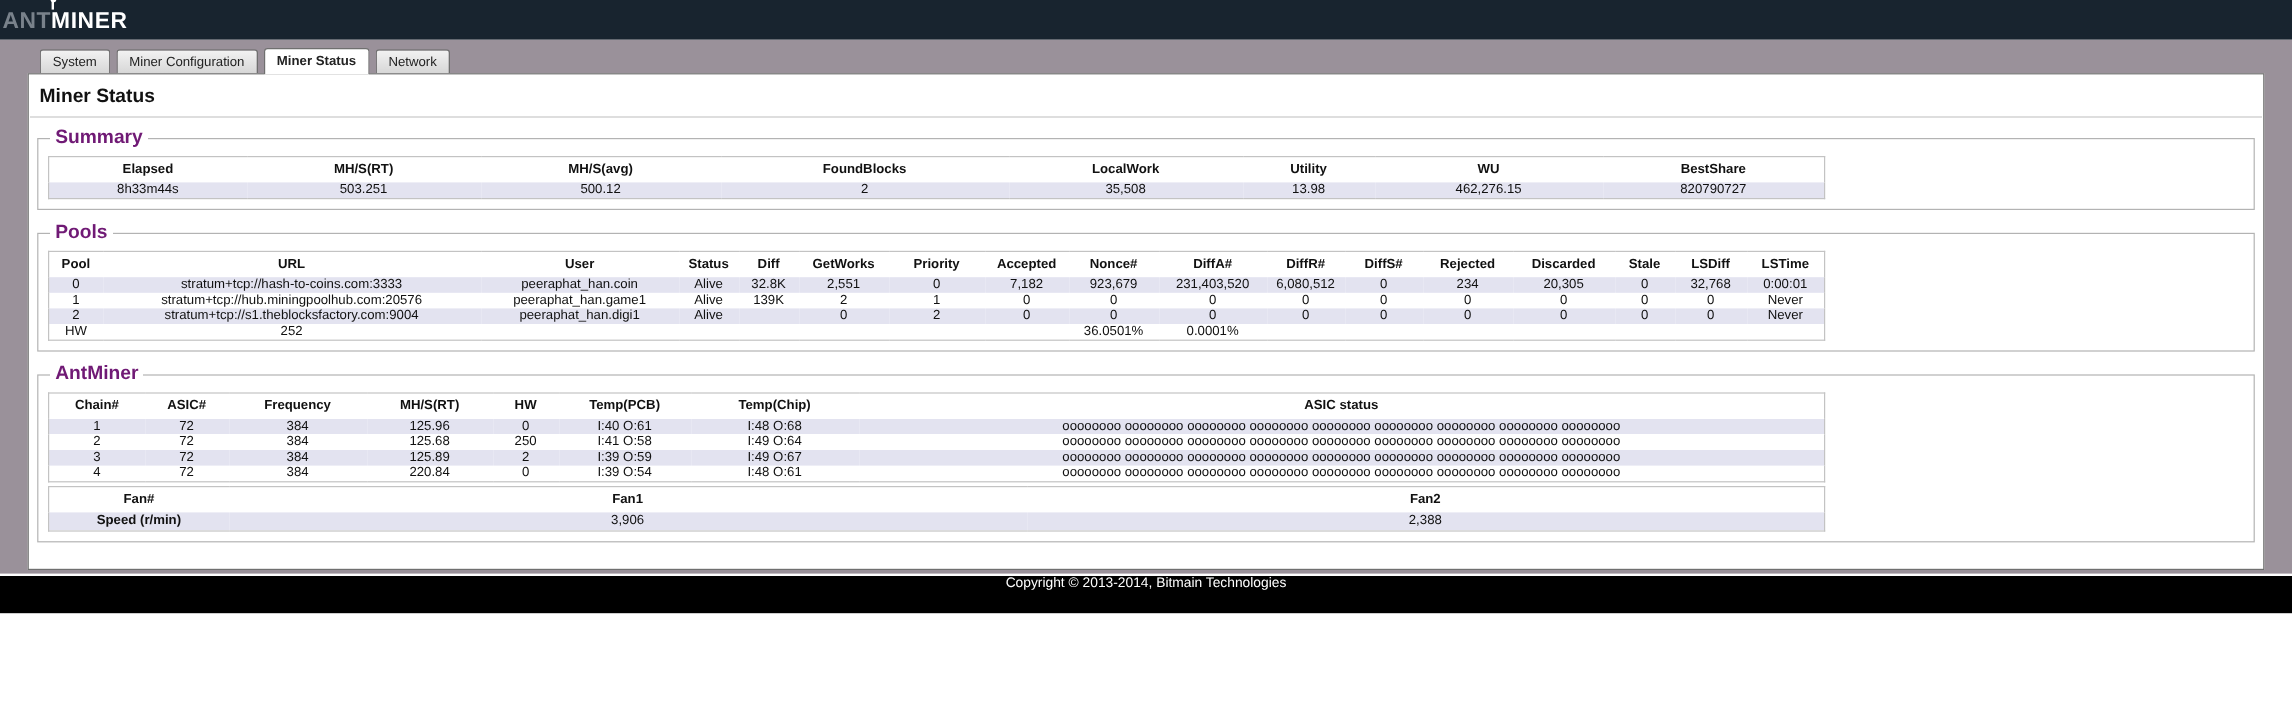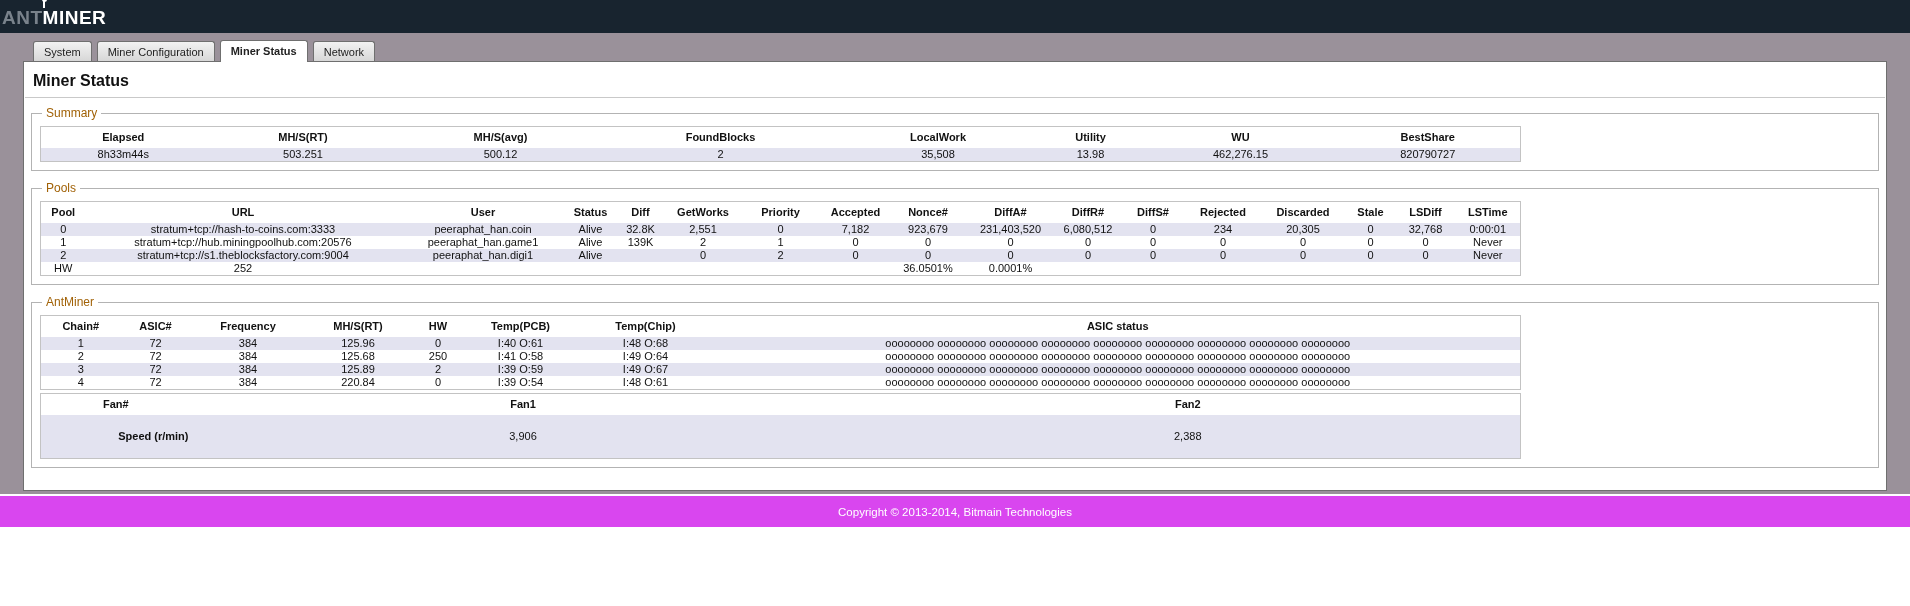--- a/index.html
+++ b/index.html
@@ -91,23 +91,23 @@
     padding:10px 8px 7px 8px;
     border-bottom:1px solid #c9c9c9;
     margin:0 1px;
   }
   fieldset {
     border:1px solid #b3b3b3;
     margin:8px 7px 10px 7px;
     padding:3px 8px 8px 8px;
   }
   legend {
-    font-size:12px;
-    font-weight:normal;
-    color:#a16207;
+    font-size:16px;
+    font-weight:bold;
+    color:#701a75;
     padding:0 4px;
     margin-left:2px;
   }
   
   table.tbl {
     border-collapse:collapse;
     table-layout:fixed;
     width:1480px;
     border:1px solid #c3c3c3;
     margin-left:0;
@@ -126,28 +126,28 @@
     font-size:11px;
     text-align:center;
     padding:0 2px;
     height:13px;
     line-height:13px;
     overflow:hidden;
     white-space:nowrap;
   }
   .tbl tbody tr:nth-child(odd) { background:#e3e3f0; }
   .fan-table { margin-top:12px; }
-  .fan-table tbody th { padding:15px 2px; height:14px;text-align:right; }
+  .fan-table tbody th { padding:1px 2px; height:14px; }
   
   .footer {
     height:31px;
-    background:#d946ef;
+    background:#000000;
     margin-top:2px;
     display:flex;
-    align-items:center;
+    align-items:flex-start;
     justify-content:center;
     color:#ffffff;
     font-size:11.5px;
   }
 </style>
 </head>
 <body>
 
 <div class="header">
   <div class="logo">

